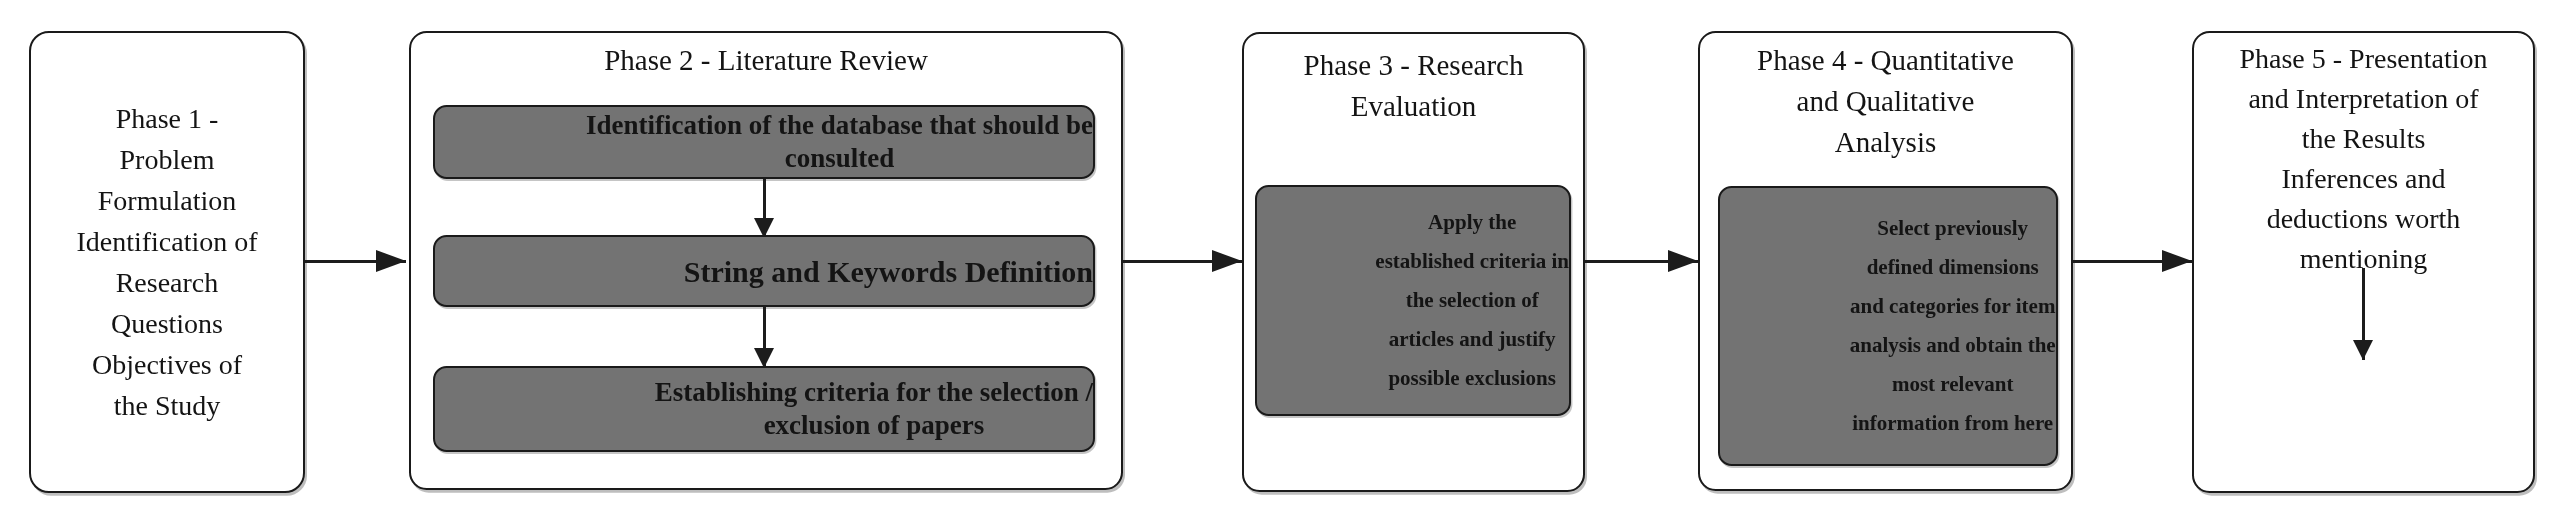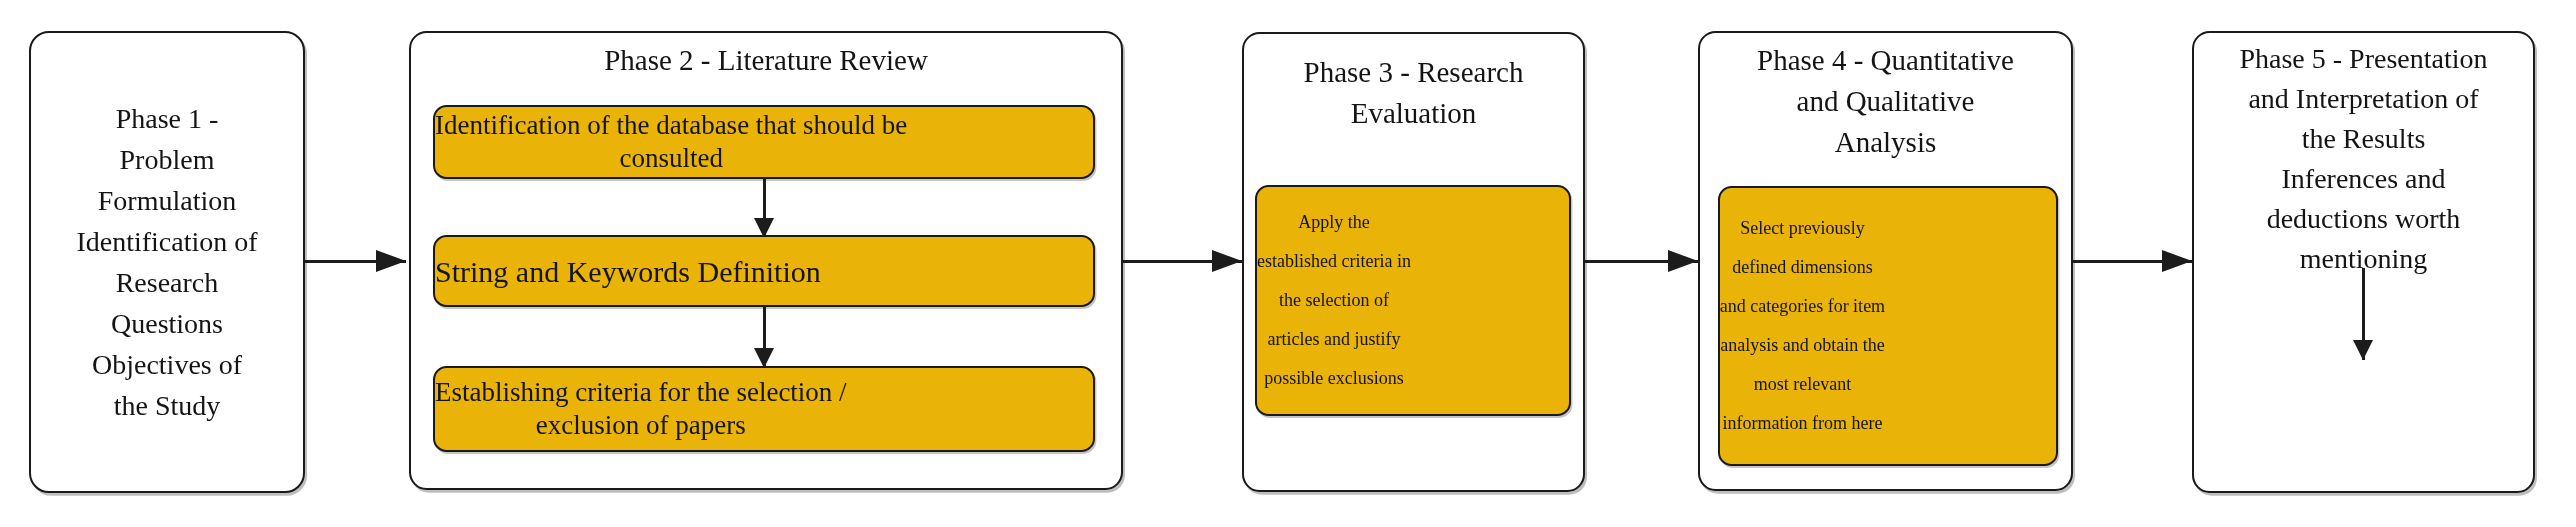--- a/index.html
+++ b/index.html
@@ -6,29 +6,29 @@
   .canvas {
     position:relative; width:2576px; height:527px; background:#ffffff;
     font-family:"Liberation Serif", serif; color:#141414; overflow:hidden;
   }
   .obox {
     position:absolute; box-sizing:border-box; background:#ffffff;
     border:2.7px solid #1a1a1a; border-radius:17.7px;
     box-shadow:2px 2.7px 0 rgba(110,110,110,.45);
   }
   .ibox {
-    position:absolute; box-sizing:border-box; background:#eab308;
+    position:absolute; box-sizing:border-box; background:#737373;
     border:2.7px solid #1a1a1a; border-radius:13.6px;
     box-shadow:1.4px 2px 0 rgba(110,110,110,.4);
-    display:flex; align-items:center; justify-content:flex-start; text-align:center;
+    display:flex; align-items:center; justify-content:flex-end; text-align:center;font-weight:bold;
   }
   .pre { white-space:pre-line; }
   .center-fill { display:flex; align-items:center; justify-content:center; text-align:center;border-radius:20px; }
   .title { position:absolute; left:0; right:0; text-align:center; font-size:29px; line-height:41px; }
-  .body-text { font-size:18px; line-height:39px; }
+  .body-text { font-size:21px; line-height:39px; }
   
   .harrow { position:absolute; height:2.7px; background:#1c1c1c; }
   .harrow::after {
     content:""; position:absolute; right:0; top:50%; transform:translateY(-50%);
     width:0; height:0; border-left:30px solid #1c1c1c;
     border-top:11px solid transparent; border-bottom:11px solid transparent;
   }
   
   .varrow { position:absolute; width:2.7px; background:#1c1c1c; }
   .varrow::after {
@@ -73,21 +73,21 @@
 
     <div class="ibox" style="left:22px; top:333px; width:662px; height:86px;">
       <div class="pre" style="font-size:27px; line-height:33px;">Establishing criteria for the selection /
 exclusion of papers</div>
     </div>
   </div>
 
   <div class="harrow" style="left:1123px; top:260px; width:119px;"></div>
 
   <div class="obox" style="left:1242px; top:32px; width:343px; height:460px;">
-    <div class="title pre" style="top:18px;">Phase 3 - Research
+    <div class="title pre" style="top:11px;">Phase 3 - Research
 Evaluation</div>
     <div class="ibox" style="left:11px; top:151px; width:316px; height:231px;">
       <div class="pre body-text">Apply the
 established criteria in
 the selection of
 articles and justify
 possible exclusions</div>
     </div>
   </div>
 

